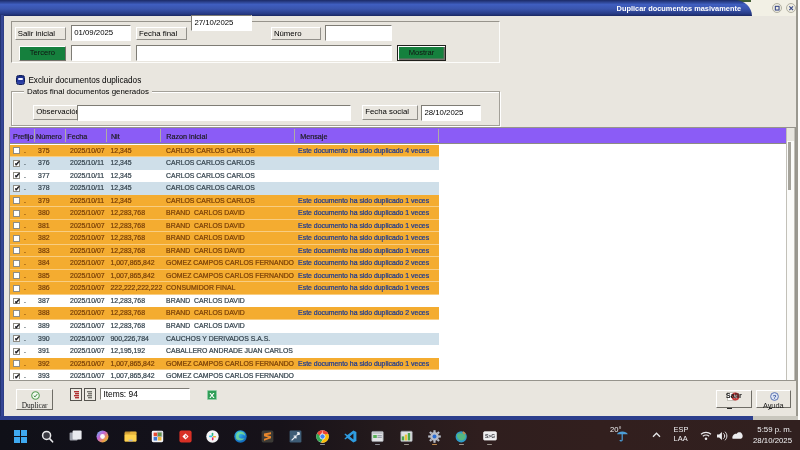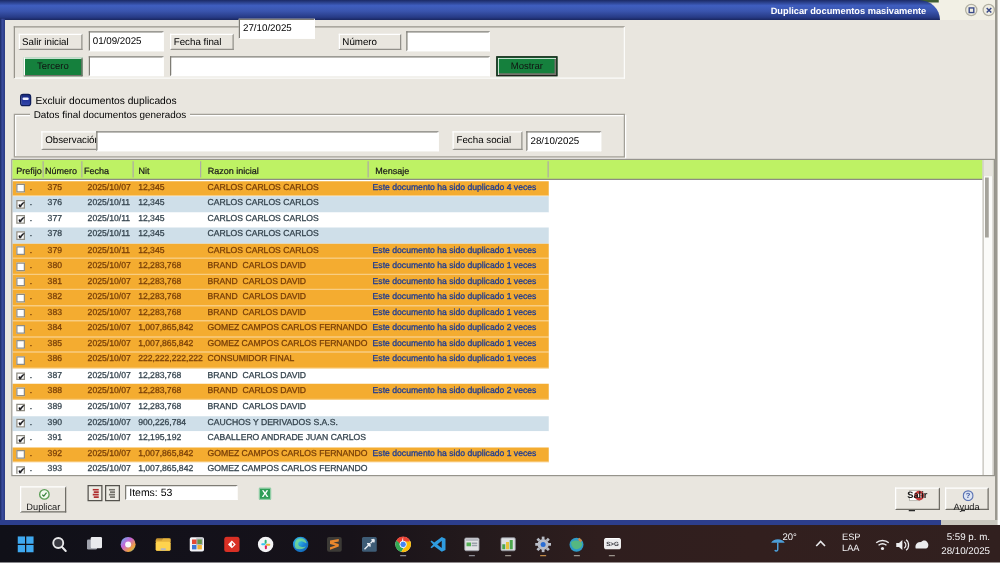--- a/index.html
+++ b/index.html
@@ -54,21 +54,21 @@
 #chklbl { position:absolute; left:28.4px; top:76px; font-size:8.2px; color:#000; }
 
 
 #gbox { position:absolute; left:11px; top:91px; width:488.5px; height:35px;
  border:1px solid #A3A098; box-shadow:1px 1px 0 #FFFFFF inset, 1px 1px 0 #FFFFFF; }
 #gboxlbl { position:absolute; left:24px; top:86.6px; background:#E9E6DF; padding:0 3px; font-size:7.9px; color:#000; }
 
 
 #grid { position:absolute; left:8.5px; top:127.2px; width:787px; height:253.4px; background:#FFFFFF;
  border:1px solid #96948C; }
-#ghead { position:absolute; left:0; top:0; width:785px; height:15.8px; background:#bef264;
+#ghead { position:absolute; left:0; top:0; width:785px; height:15.8px; background:#8b5cf6;
  border-bottom:1.6px solid #8D8B84; }
 .hc { position:absolute; top:4px; font-size:7.2px; color:#1A1A1A; -webkit-text-stroke:0.18px #1A1A1A; }
 .hsep { position:absolute; top:1px; width:1px; height:13px; background:#AEACA4; }
 .row { position:absolute; left:0; width:429.4px; height:12.53px; font-size:6.9px; line-height:12.53px; -webkit-text-stroke:0.22px currentColor; }
 .ro { border-bottom:1px solid rgba(255,255,255,0.4); }
 .row .c { position:absolute; top:0; }
 .cb { position:absolute; left:3.6px; top:2.6px; width:6.9px; height:6.9px; background:#FFFFFF; border:1px solid #8E8C83; }
 .ck { position:absolute; left:0.1px; top:-3px; font-size:7.4px; color:#15151A; }
 .dot { left:14.4px; }
 .n { left:28.6px; }
@@ -341,21 +341,21 @@
           <div id="vsbcorner"></div>
           <div id="vsbthumb"></div>
         </div>
    </div>
 
    <div class="fbtn" style="left:15.9px;top:388.5px;width:37.5px;height:21px;">
      <svg width="9" height="9" style="position:absolute;left:14px;top:1.4px;" viewBox="0 0 10 10">
        <circle cx="5" cy="5" r="4.2" fill="#F2FAF0" stroke="#5B9E57" stroke-width="1.2"></circle>
        <path d="M3.1 5.3 L4.5 6.5 L6.9 3.5" stroke="#37803B" stroke-width="1.1" fill="none"></path>
      </svg>
-     <span style="position:absolute;left:0;top:11px;width:100%;">Duplicar</span>
+     <span style="position:absolute;left:0;top:11px;width:100%;font-family:Liberation Serif, serif;">Duplicar</span>
    </div>
    <div id="icobtn1">
         <div class="glyph">
           <svg width="6" height="9" viewBox="0 0 6 9">
      <rect x="0" y="0" width="5" height="1.4" fill="#B03030"></rect>
             <rect x="1" y="2" width="4" height="1.4" fill="#B03030"></rect>
      <rect x="0" y="4" width="5" height="1.4" fill="#B03030"></rect>
             <rect x="1" y="6" width="4" height="1.4" fill="#B03030"></rect>
           </svg>
         </div>
@@ -363,21 +363,21 @@
    <div id="icobtn2">
         <div class="glyph">
           <svg width="6" height="9" viewBox="0 0 6 9">
      <rect x="0" y="0" width="5" height="1.4" fill="#77756E"></rect>
             <rect x="1" y="2" width="4" height="1.4" fill="#77756E"></rect>
      <rect x="0" y="4" width="5" height="1.4" fill="#77756E"></rect>
             <rect x="1" y="6" width="4" height="1.4" fill="#77756E"></rect>
           </svg>
         </div>
       </div>
-   <div class="fld" style="left:99.8px;top:388px;width:90.7px;height:12.4px;line-height:10.6px;font-size:8.4px;">Items: 53</div>
+   <div class="fld" style="left:99.8px;top:388px;width:90.7px;height:12.4px;line-height:10.6px;font-size:8.4px;">Items: 94</div>
    <div id="excel">
         <span>X</span>
       </div>
 
    <div class="fbtn" style="left:716.2px;top:390.2px;width:35.4px;height:18px;">
      <svg width="13" height="9" style="position:absolute;left:10px;top:0.8px;" viewBox="0 0 13 9">
        <rect x="0.5" y="0.5" width="8" height="8" fill="#FFFFFF" stroke="#B9B7AF" stroke-width="0.8"></rect>
        <circle cx="8.4" cy="4.5" r="3.9" fill="#C43A3A"></circle>
        <path d="M6.8 3 L10 6 M10 3 L6.8 6" stroke="#FFF" stroke-width="1.1"></path>
      </svg>
@@ -522,21 +522,21 @@
 <div style="position:absolute;left:403.6px;top:443.6px;width:5px;height:1.8px;background:#9A938C;border-radius:1px;"></div>
 <div style="position:absolute;left:431.6px;top:443.6px;width:5px;height:1.8px;background:#C08A4A;border-radius:1px;"></div>
 <div style="position:absolute;left:459px;top:443.6px;width:5px;height:1.8px;background:#9A938C;border-radius:1px;"></div>
 <div style="position:absolute;left:487px;top:443.6px;width:5px;height:1.8px;background:#9A938C;border-radius:1px;"></div>
 </div>
 <div id="tray" style="position:absolute;left:600px;top:420px;width:200px;height:30px;color:#F2F2F4;">
 <svg width="15" height="14" style="position:absolute;left:16px;top:9px;" viewBox="0 0 16 15">
  <path d="M1 5.6 C2.4 1.6 11 1.6 12.6 5.6 L7 5.6 Z" fill="#4C9ED8"></path>
  <path d="M6.6 5.4 L6.6 11.4 C6.6 13 4.6 13 4.2 11.8" stroke="#4C9ED8" stroke-width="1.3" fill="none"></path>
 </svg>
-<span style="position:absolute;left:26px;top:5px;font-size:7.6px;font-weight:normal;">20°</span>
+<span style="position:absolute;left:10px;top:5px;font-size:7.6px;font-weight:normal;">20°</span>
 <svg width="9" height="6" style="position:absolute;left:52px;top:11.6px;" viewBox="0 0 9 6">
         <path d="M1 4.8 L4.5 1.2 L8 4.8" stroke="#E8E8EA" stroke-width="1.3" fill="none"></path>
       </svg>
 <span style="position:absolute;left:73.6px;top:6.2px;font-size:7.4px;line-height:8.4px;">ESP<br>LAA</span>
 <svg width="12" height="10" style="position:absolute;left:100px;top:10.6px;" viewBox="0 0 13 11">
  <path d="M1 3.6 C4 0.8 9 0.8 12 3.6" stroke="#ECECEE" stroke-width="1.2" fill="none"></path>
  <path d="M3 5.8 C5 4.2 8 4.2 10 5.8" stroke="#ECECEE" stroke-width="1.2" fill="none"></path>
  <circle cx="6.5" cy="8.6" r="1.4" fill="#ECECEE"></circle>
       </svg>
 <svg width="12" height="10" style="position:absolute;left:116px;top:10.6px;" viewBox="0 0 13 11">

